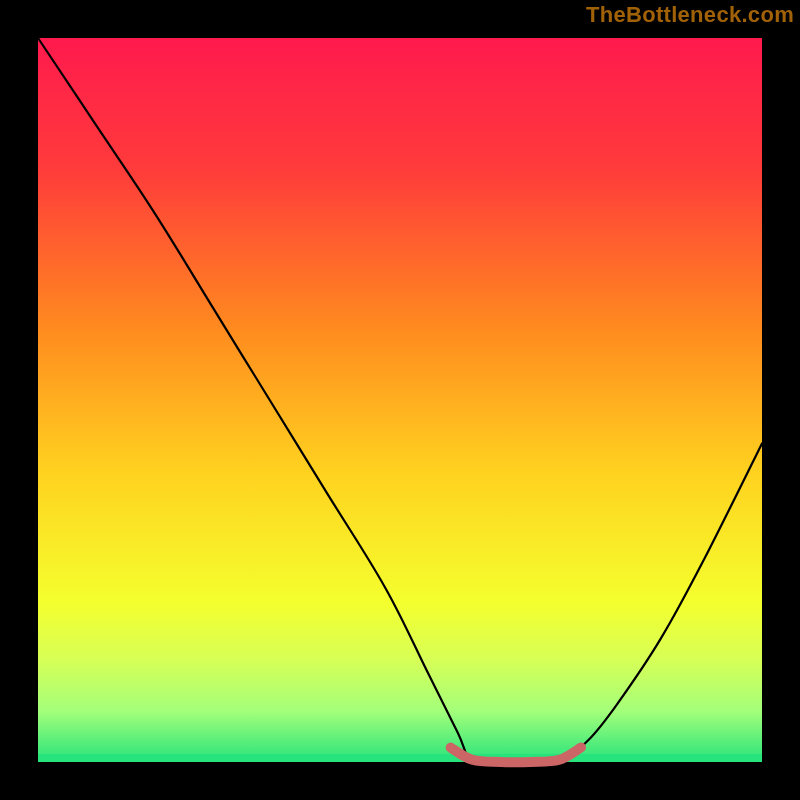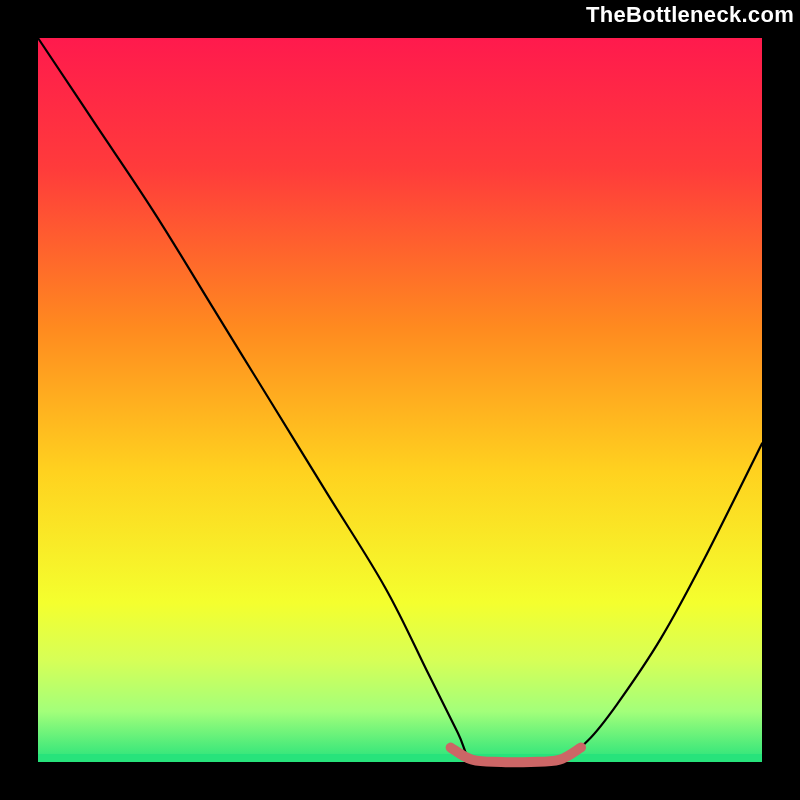--- a/index.html
+++ b/index.html
@@ -15,21 +15,21 @@
     width: 800px;
     height: 800px;
   }
   .watermark {
     position: absolute;
     right: 6px;
     top: 2px;
     font-family: Arial, Helvetica, sans-serif;
     font-size: 22px;
     font-weight: 600;
-    color: #ffffff;
+    color: #a16207;
     letter-spacing: 0.3px;
   }
   svg { display: block; }
 </style>
 </head>
 <body>
 
 <div class="stage">
   <div class="watermark">TheBottleneck.com</div>
   <svg id="chart-svg" width="800" height="800" viewBox="0 0 800 800">

